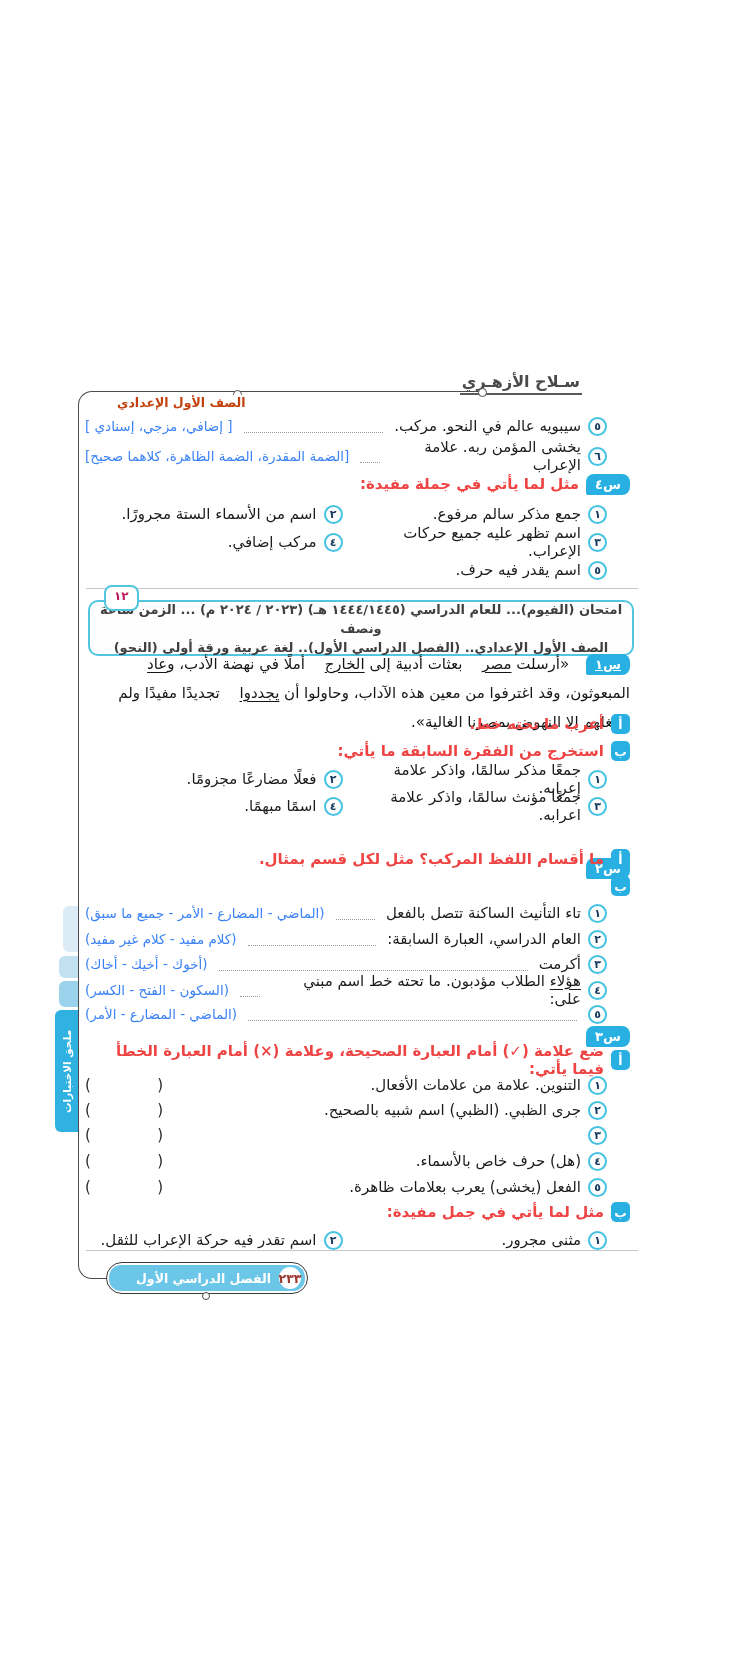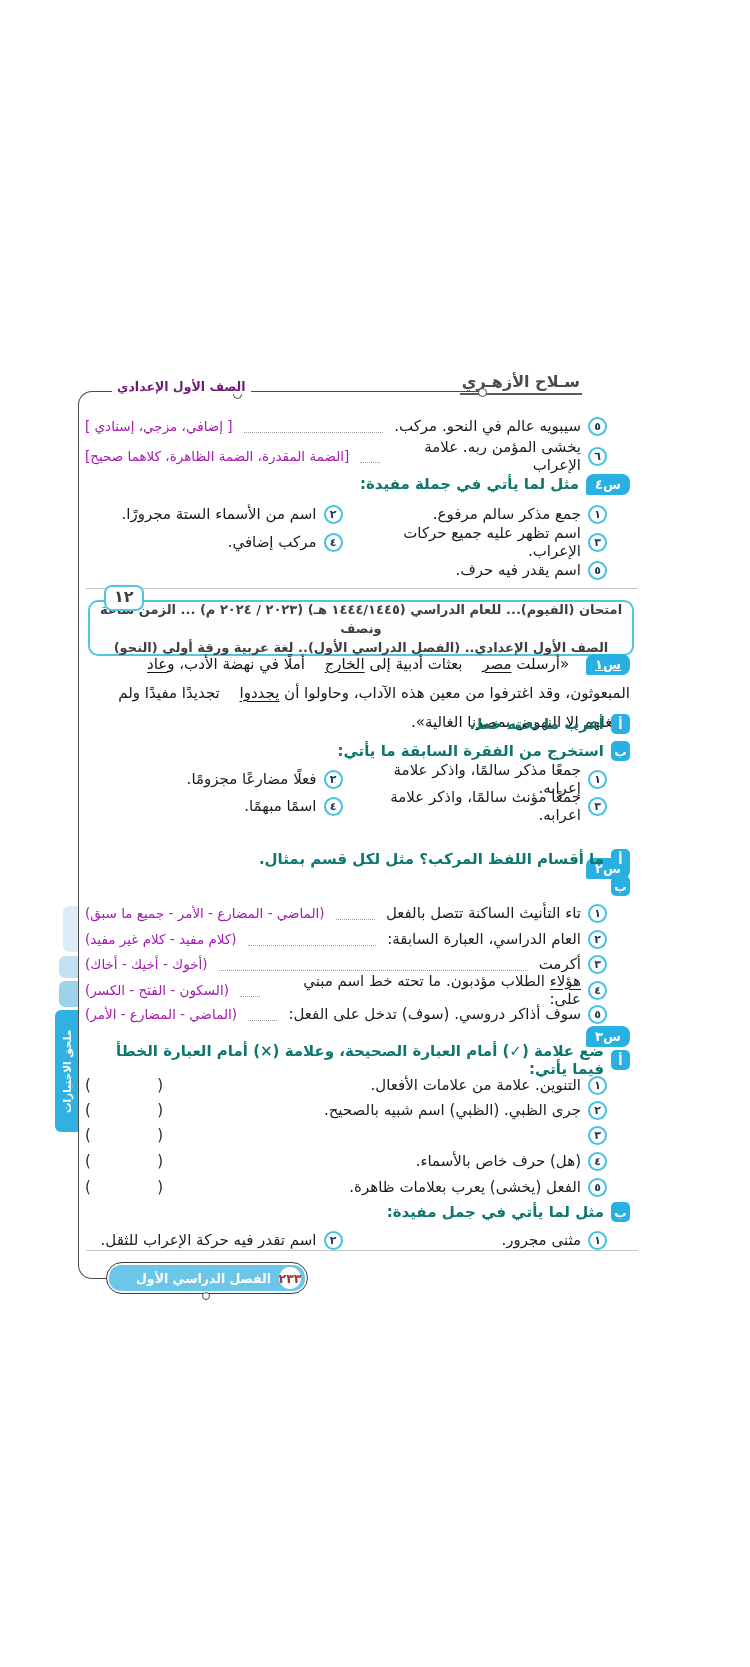--- a/index.html
+++ b/index.html
@@ -10,44 +10,44 @@
   
   .frame-top{position:absolute;left:78px;top:391px;width:404px;height:40px;
     border-left:1.5px solid #4c4c4c;border-top:1.5px solid #4c4c4c;border-top-left-radius:14px;}
   .frame-left{position:absolute;left:78px;top:420px;width:2px;height:832px;border-left:1.5px solid #4c4c4c;}
   .frame-bottom{position:absolute;left:78px;top:1242px;width:32px;height:36px;
     border-left:1.5px solid #4c4c4c;border-bottom:1.5px solid #4c4c4c;border-bottom-left-radius:14px;}
   .dot-circle{position:absolute;width:7px;height:7px;border:1.5px solid #4c4c4c;border-radius:50%;background:#fff;}
   
   .logo{position:absolute;right:168px;top:372px;font-size:16px;font-weight:bold;color:#4b4b4b;
     border-bottom:2.5px solid #5a5a5a;padding:0 2px 2px 2px;}
-  .grade{position:absolute;left:112px;top:379px;font-size:12.5px;font-weight:bold;color:#701a75;
+  .grade{position:absolute;left:112px;top:395px;font-size:12.5px;font-weight:bold;color:#c2410c;
     background:#fff;padding:0 5px;z-index:2;}
   
   .row{position:absolute;left:85px;right:120px;height:24px;display:flex;align-items:center;gap:7px;font-size:15px;}
   .row.indent{right:143px;}
-  .bold{font-weight:bold;color:#0f766e;}
+  .bold{font-weight:bold;color:#ef4444;}
   .num{flex:0 0 auto;width:19px;height:19px;border:2px solid #43c2e2;border-radius:50%;background:#fff;
     color:#14385e;font-size:11px;font-weight:bold;display:flex;align-items:center;justify-content:center;box-sizing:border-box;}
   .sbadge{flex:0 0 auto;background:#27b0e1;color:#fff;font-size:13px;font-weight:bold;
     border-radius:8px 8px 8px 2px;padding:2px 9px;line-height:17px;}
   .abbadge{flex:0 0 auto;background:#27b0e1;color:#fff;width:19px;height:20px;border-radius:5px;
     font-size:12.5px;font-weight:bold;display:flex;align-items:center;justify-content:center;}
   .dots{flex:1 1 auto;border-bottom:1.5px dotted #9a9a9a;height:13px;margin:0 4px;min-width:20px;}
-  .opts{flex:0 0 auto;font-size:13.5px;color:#a21caf;}
+  .opts{flex:0 0 auto;font-size:13.5px;color:#3b82f6;}
   .cell{width:50%;display:flex;align-items:center;gap:7px;box-sizing:border-box;}
   .parens{flex:0 0 auto;direction:ltr;width:78px;display:flex;justify-content:space-between;
     font-size:15px;color:#2a2a2a;}
   .divider{position:absolute;left:86px;right:112px;border-top:1px solid #c6c6c6;height:0;}
   
   .exam-box{position:absolute;left:88px;right:116px;top:600px;height:56px;border:2px solid #52c6df;
     border-radius:10px;background:#fefeff;display:flex;flex-direction:column;justify-content:center;
     text-align:center;font-size:13px;font-weight:bold;color:#3f3f3f;line-height:19px;box-sizing:border-box;}
   .exam-tab{position:absolute;left:14px;top:-17px;background:#fff;border:2px solid #52c6df;border-radius:8px;
-    padding:0 8px;height:22px;line-height:19px;font-size:16px;font-weight:bold;color:#404040;}
+    padding:0 8px;height:22px;line-height:19px;font-size:12px;font-weight:bold;color:#be185d;}
   
   .para{position:absolute;left:85px;right:120px;top:650px;font-size:15px;line-height:29px;text-align:right;color:#161616;}
   .para .sbadge{display:inline-block;margin-left:17px;vertical-align:middle;text-decoration:underline;}
   .para span[data-u]{text-decoration:underline;text-underline-offset:3px;margin-left:15px;}
   
   .side-tab{position:absolute;border-radius:6px 0 0 6px;}
   .side-tab-label{width:100%;height:100%;display:flex;align-items:center;justify-content:center;
     writing-mode:vertical-rl;transform:rotate(180deg);color:#fff;font-size:10.5px;font-weight:bold;letter-spacing:1px;}
   
   .footer-capsule{position:absolute;left:106px;top:1262px;width:202px;height:32px;border:1.6px solid #3a3a3a;
@@ -180,21 +180,20 @@
   <span class="opts">(أخوك - أخيك - أخاك)</span>
 </div>
 <div class="row indent" style="top:978px;">
   <span class="num">٤</span>
   <span><span data-u="1" style="text-decoration: underline; text-underline-offset: 3px;">هؤلاء</span><span> الطلاب مؤدبون. ما تحته خط اسم مبني على:</span></span>
   <span class="dots"></span>
   <span class="opts">(السكون - الفتح - الكسر)</span>
 </div>
 <div class="row indent" style="top:1002px;">
   <span class="num">٥</span>
-  <span><span>سوف أذاكر دروسي. (سوف) تدخل على الفعل:</span></span>
   <span class="dots"></span>
   <span class="opts">(الماضي - المضارع - الأمر)</span>
 </div>
 
 <div class="row" style="top:1024px;">
   <span class="sbadge">س٣</span>
 </div>
 <div class="row" style="top:1048px;">
   <span class="abbadge">أ</span>
   <span class="bold">ضع علامة (✓) أمام العبارة الصحيحة، وعلامة (×) أمام العبارة الخطأ فيما يأتي:</span>

